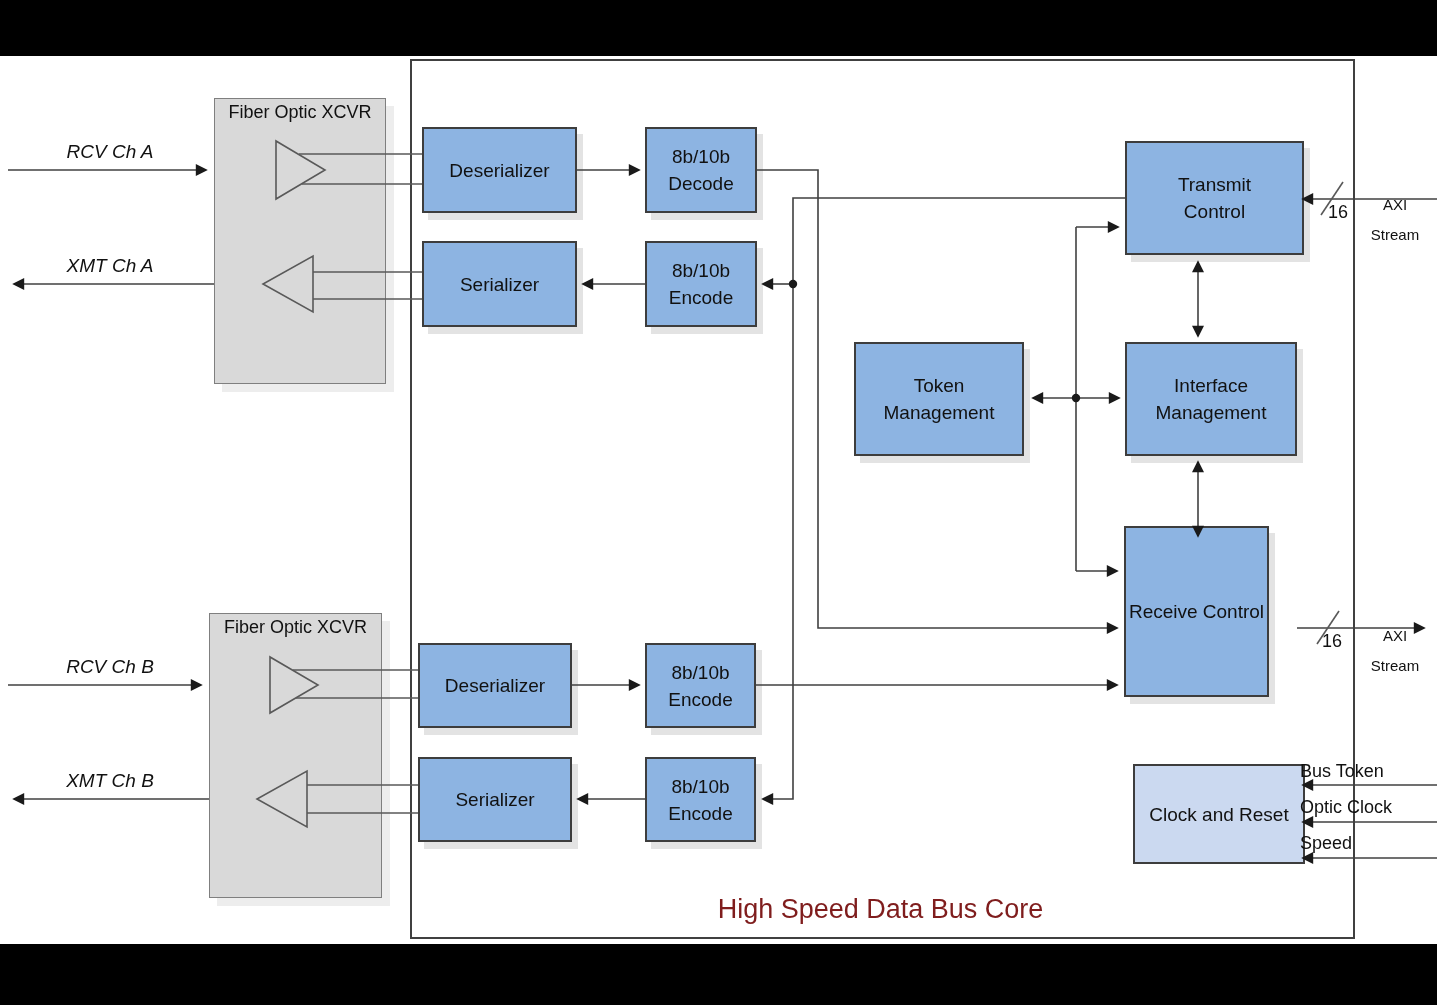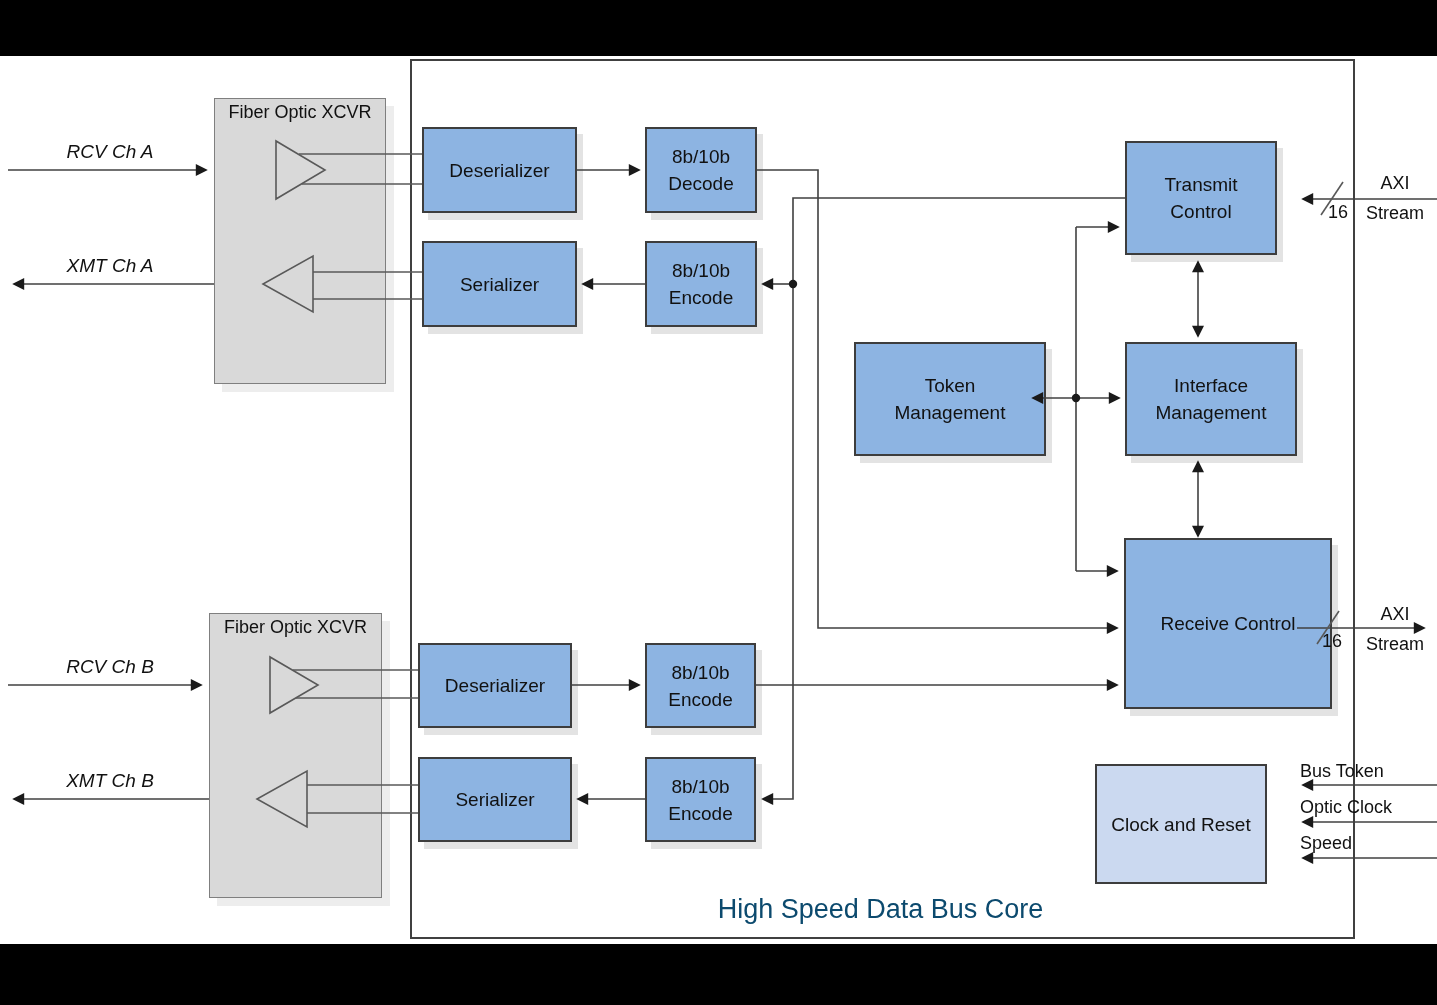--- a/index.html
+++ b/index.html
@@ -12,23 +12,23 @@
              border:2px solid #404040;background:transparent;}
   .box{position:absolute;display:flex;align-items:center;justify-content:center;
        text-align:center;font-size:19px;line-height:27px;white-space:pre-line;
        border:2px solid #3d3d3d;box-sizing:border-box;}
   .blue{background:#8DB4E2;box-shadow:6px 7px 0 0 #e3e3e3;}
   .lightblue{background:#CBD9F0;}
   .gray{background:#D9D9D9;border:1.5px solid #7F7F7F;box-shadow:8px 8px 0 0 #ededed;
         align-items:flex-start;font-size:18px;padding-bottom:4px;}
   .portlabel{position:absolute;font-size:19px;text-align:center;white-space:pre-line;font-style:italic;}
   .smalllabel{position:absolute;font-size:18px;text-align:left;white-space:pre-line;}
-  .axilabel{position:absolute;font-size:18px;text-align:center;white-space:pre-line;line-height:30px;}
+  .axilabel{position:absolute;font-size:15px;text-align:center;white-space:pre-line;line-height:30px;margin-top:22px;}
   #diagram-title{position:absolute;left:410px;top:894px;width:941px;text-align:center;
-                 font-size:27px;color:#0c4a6e;}
+                 font-size:27px;color:#7f1d1d;}
   svg.connectors{position:absolute;left:0;top:0;pointer-events:none;}
 </style>
 </head>
 <body>
 
 <div id="bar-top" class="bar"></div>
 <div id="bar-bottom" class="bar"></div>
 
 <div class="core-rect"></div>
 <div id="diagram-title">High Speed Data Bus Core</div>
@@ -63,36 +63,36 @@
 Encode</span>
 </div>
 <div class="box blue" style="left:418px;top:757px;width:154px;height:85px">
   <span>Serializer</span>
 </div>
 <div class="box blue" style="left:645px;top:757px;width:111px;height:85px">
   <span>8b/10b
 Encode</span>
 </div>
 
-<div class="box blue" style="left:1125px;top:141px;width:152px;height:114px">
+<div class="box blue" style="left:1125px;top:141px;width:179px;height:114px">
   <span>Transmit
 Control</span>
 </div>
-<div class="box blue" style="left:854px;top:342px;width:192px;height:114px">
+<div class="box blue" style="left:854px;top:342px;width:170px;height:114px">
   <span>Token
 Management</span>
 </div>
 <div class="box blue" style="left:1125px;top:342px;width:172px;height:114px">
   <span>Interface
 Management</span>
 </div>
-<div class="box blue" style="left:1124px;top:538px;width:208px;height:171px">
+<div class="box blue" style="left:1124px;top:526px;width:145px;height:171px">
   <span>Receive Control</span>
 </div>
-<div class="box lightblue" style="left:1095px;top:764px;width:172px;height:120px">
+<div class="box lightblue" style="left:1133px;top:764px;width:172px;height:100px">
   <span>Clock and Reset</span>
 </div>
 
 <div class="portlabel" style="left:30px;top:141px;width:160px">RCV Ch A</div>
 <div class="portlabel" style="left:30px;top:255px;width:160px">XMT Ch A</div>
 <div class="portlabel" style="left:30px;top:656px;width:160px">RCV Ch B</div>
 <div class="portlabel" style="left:30px;top:770px;width:160px">XMT Ch B</div>
 
 <div class="axilabel" style="left:1356px;top:168px;width:78px">AXI
 Stream</div>

